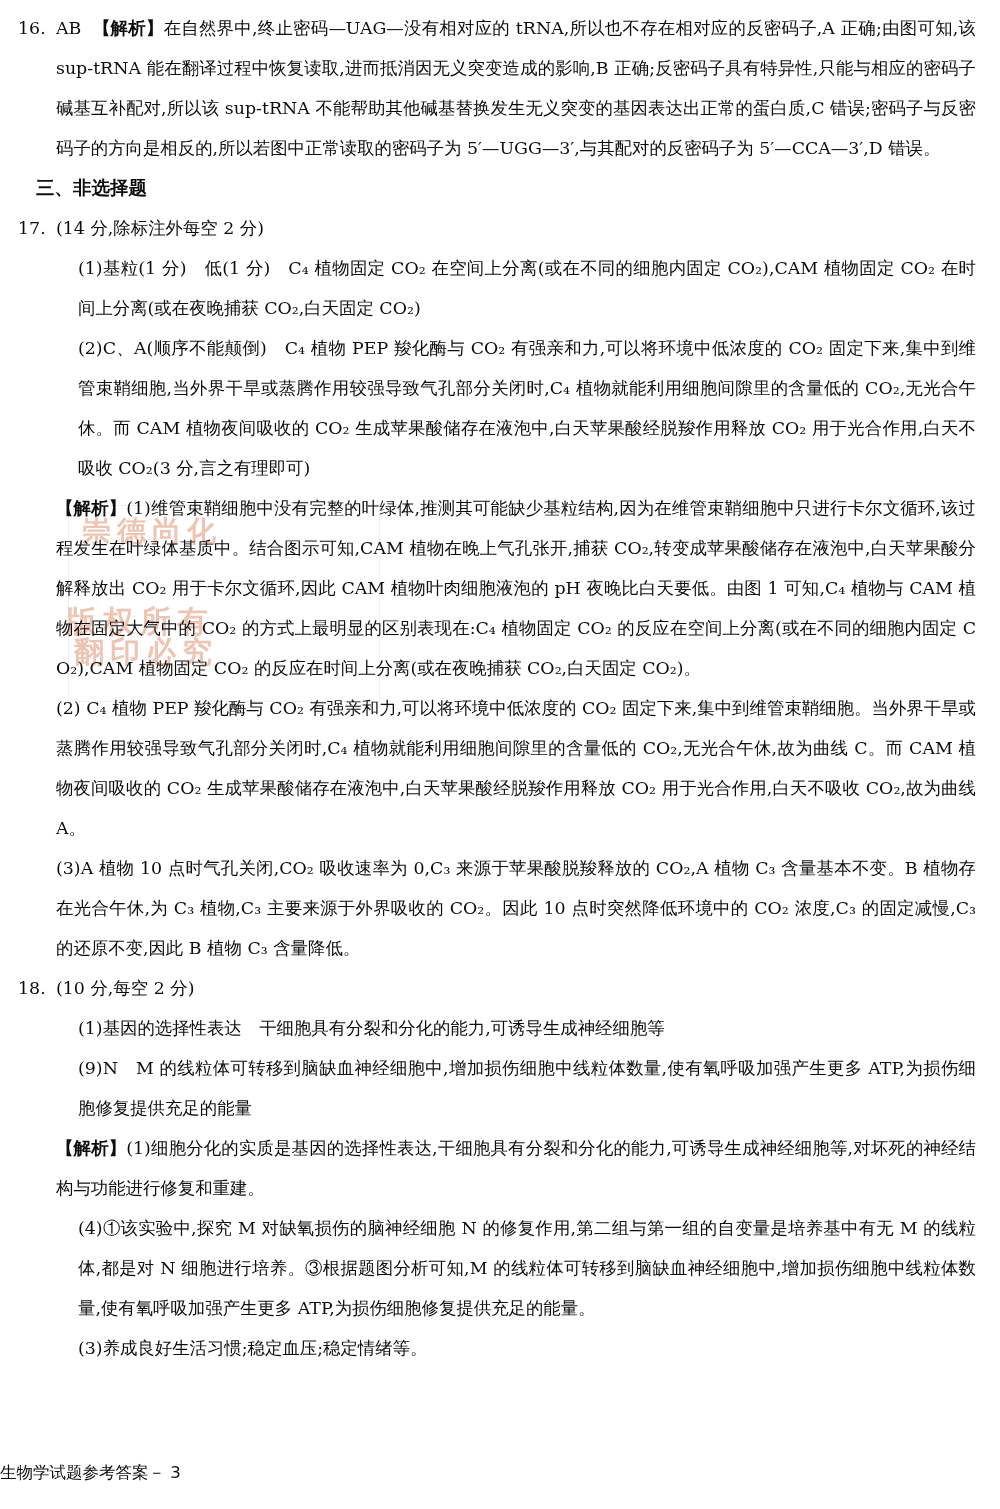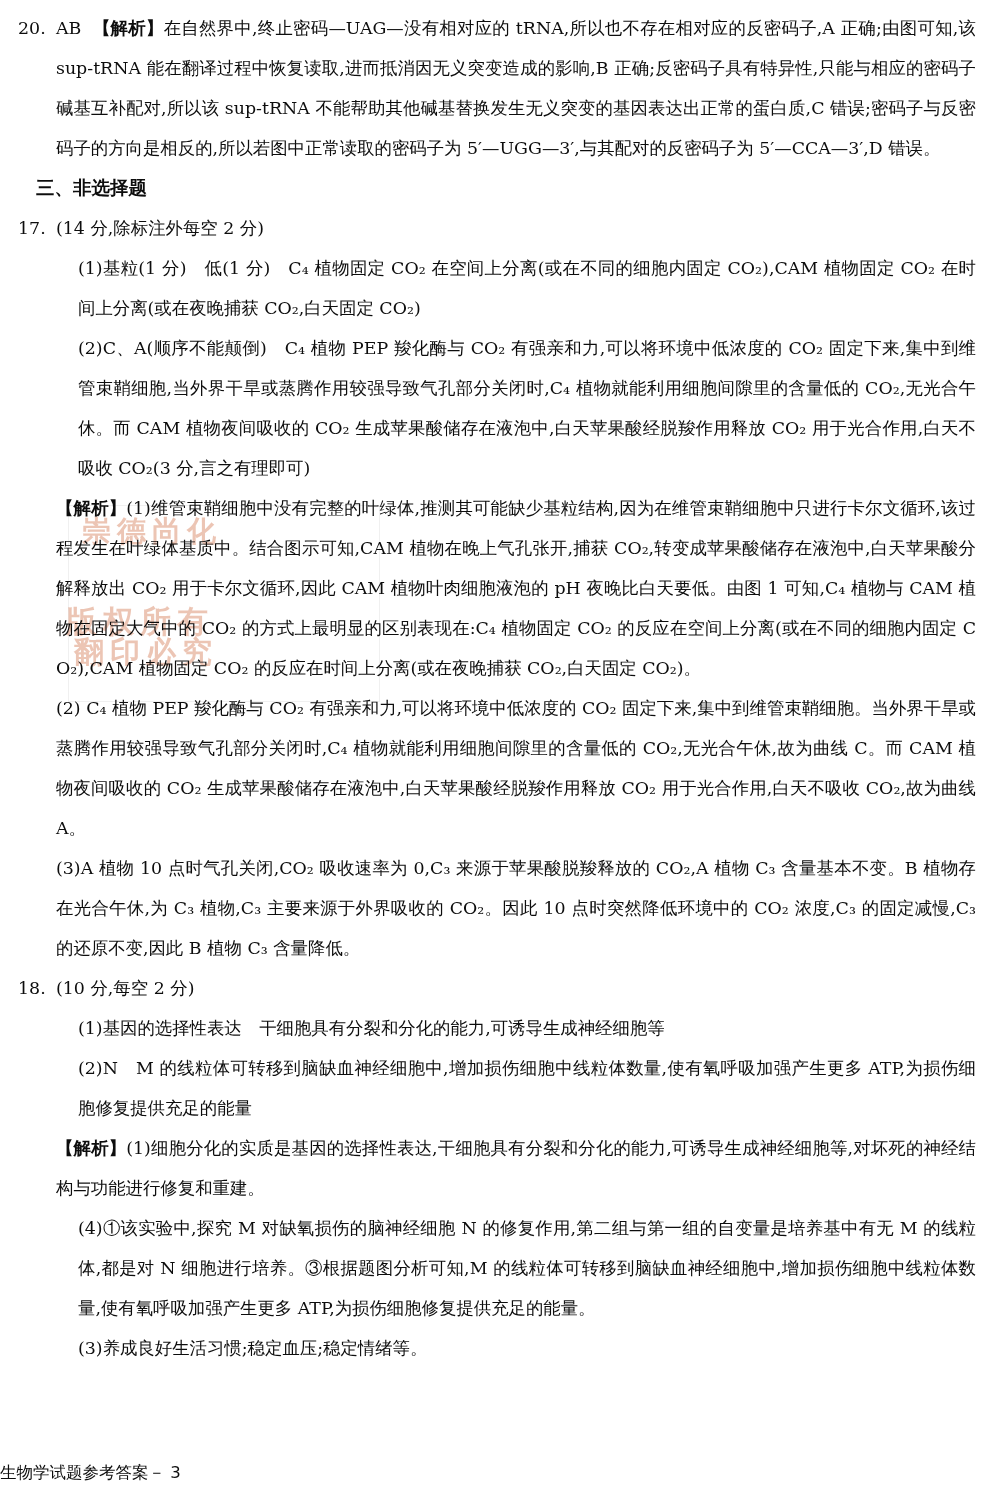--- a/index.html
+++ b/index.html
@@ -131,41 +131,41 @@
 <div id="watermark">
   <div class="wm-line wm1">崇德尚化</div>
   <div class="wm-line wm2">版权所有</div>
   <div class="wm-line wm3">翻印必究</div>
 </div>
 
 <div id="page">
   <div id="content">
 
     <div class="sec item">
-      <span class="num">20.</span>
+      <span class="num">16.</span>
       <p class="para"><span>AB</span>&nbsp;&nbsp;<span class="bold-tag">【解析】</span><span>在自然界中,终止密码—UAG—没有相对应的 tRNA,所以也不存在相对应的反密码子,A 正确;由图可知,该 sup‐tRNA 能在翻译过程中恢复读取,进而抵消因无义突变造成的影响,B 正确;反密码子具有特异性,只能与相应的密码子碱基互补配对,所以该 sup‐tRNA 不能帮助其他碱基替换发生无义突变的基因表达出正常的蛋白质,C 错误;密码子与反密码子的方向是相反的,所以若图中正常读取的密码子为 5′—UGG—3′,与其配对的反密码子为 5′—CCA—3′,D 错误。</span></p>
     </div>
 
     <div class="heading">三、非选择题</div>
 
     <div class="sec item">
       <span class="num">17.</span>
       <p class="para">(14 分,除标注外每空 2 分)</p>
       <p class="para sub">(1)基粒(1 分)　低(1 分)　C₄ 植物固定 CO₂ 在空间上分离(或在不同的细胞内固定 CO₂),CAM 植物固定 CO₂ 在时间上分离(或在夜晚捕获 CO₂,白天固定 CO₂)</p>
       <p class="para sub">(2)C、A(顺序不能颠倒)　C₄ 植物 PEP 羧化酶与 CO₂ 有强亲和力,可以将环境中低浓度的 CO₂ 固定下来,集中到维管束鞘细胞,当外界干旱或蒸腾作用较强导致气孔部分关闭时,C₄ 植物就能利用细胞间隙里的含量低的 CO₂,无光合午休。而 CAM 植物夜间吸收的 CO₂ 生成苹果酸储存在液泡中,白天苹果酸经脱羧作用释放 CO₂ 用于光合作用,白天不吸收 CO₂(3 分,言之有理即可)</p>
       <p class="para"><span class="bold-tag">【解析】</span><span>(1)维管束鞘细胞中没有完整的叶绿体,推测其可能缺少基粒结构,因为在维管束鞘细胞中只进行卡尔文循环,该过程发生在叶绿体基质中。结合图示可知,CAM 植物在晚上气孔张开,捕获 CO₂,转变成苹果酸储存在液泡中,白天苹果酸分解释放出 CO₂ 用于卡尔文循环,因此 CAM 植物叶肉细胞液泡的 pH 夜晚比白天要低。由图 1 可知,C₄ 植物与 CAM 植物在固定大气中的 CO₂ 的方式上最明显的区别表现在:C₄ 植物固定 CO₂ 的反应在空间上分离(或在不同的细胞内固定 CO₂),CAM 植物固定 CO₂ 的反应在时间上分离(或在夜晚捕获 CO₂,白天固定 CO₂)。</span></p>
       <p class="para">(2) C₄ 植物 PEP 羧化酶与 CO₂ 有强亲和力,可以将环境中低浓度的 CO₂ 固定下来,集中到维管束鞘细胞。当外界干旱或蒸腾作用较强导致气孔部分关闭时,C₄ 植物就能利用细胞间隙里的含量低的 CO₂,无光合午休,故为曲线 C。而 CAM 植物夜间吸收的 CO₂ 生成苹果酸储存在液泡中,白天苹果酸经脱羧作用释放 CO₂ 用于光合作用,白天不吸收 CO₂,故为曲线 A。</p>
       <p class="para">(3)A 植物 10 点时气孔关闭,CO₂ 吸收速率为 0,C₃ 来源于苹果酸脱羧释放的 CO₂,A 植物 C₃ 含量基本不变。B 植物存在光合午休,为 C₃ 植物,C₃ 主要来源于外界吸收的 CO₂。因此 10 点时突然降低环境中的 CO₂ 浓度,C₃ 的固定减慢,C₃ 的还原不变,因此 B 植物 C₃ 含量降低。</p>
     </div>
 
     <div class="sec item">
       <span class="num">18.</span>
       <p class="para">(10 分,每空 2 分)</p>
       <p class="para sub">(1)基因的选择性表达　干细胞具有分裂和分化的能力,可诱导生成神经细胞等</p>
-      <p class="para sub">(2)N　M 的线粒体可转移到脑缺血神经细胞中,增加损伤细胞中线粒体数量,使有氧呼吸加强产生更多 ATP,为损伤细胞修复提供充足的能量</p>
+      <p class="para sub">(9)N　M 的线粒体可转移到脑缺血神经细胞中,增加损伤细胞中线粒体数量,使有氧呼吸加强产生更多 ATP,为损伤细胞修复提供充足的能量</p>
       <p class="para"><span class="bold-tag">【解析】</span><span>(1)细胞分化的实质是基因的选择性表达,干细胞具有分裂和分化的能力,可诱导生成神经细胞等,对坏死的神经结构与功能进行修复和重建。</span></p>
       <p class="para sub">(4)①该实验中,探究 M 对缺氧损伤的脑神经细胞 N 的修复作用,第二组与第一组的自变量是培养基中有无 M 的线粒体,都是对 N 细胞进行培养。③根据题图分析可知,M 的线粒体可转移到脑缺血神经细胞中,增加损伤细胞中线粒体数量,使有氧呼吸加强产生更多 ATP,为损伤细胞修复提供充足的能量。</p>
       <p class="para sub">(3)养成良好生活习惯;稳定血压;稳定情绪等。</p>
     </div>
 
   </div>
 
   <div class="footer">生物学试题参考答案－ 3</div>
 </div>
 

